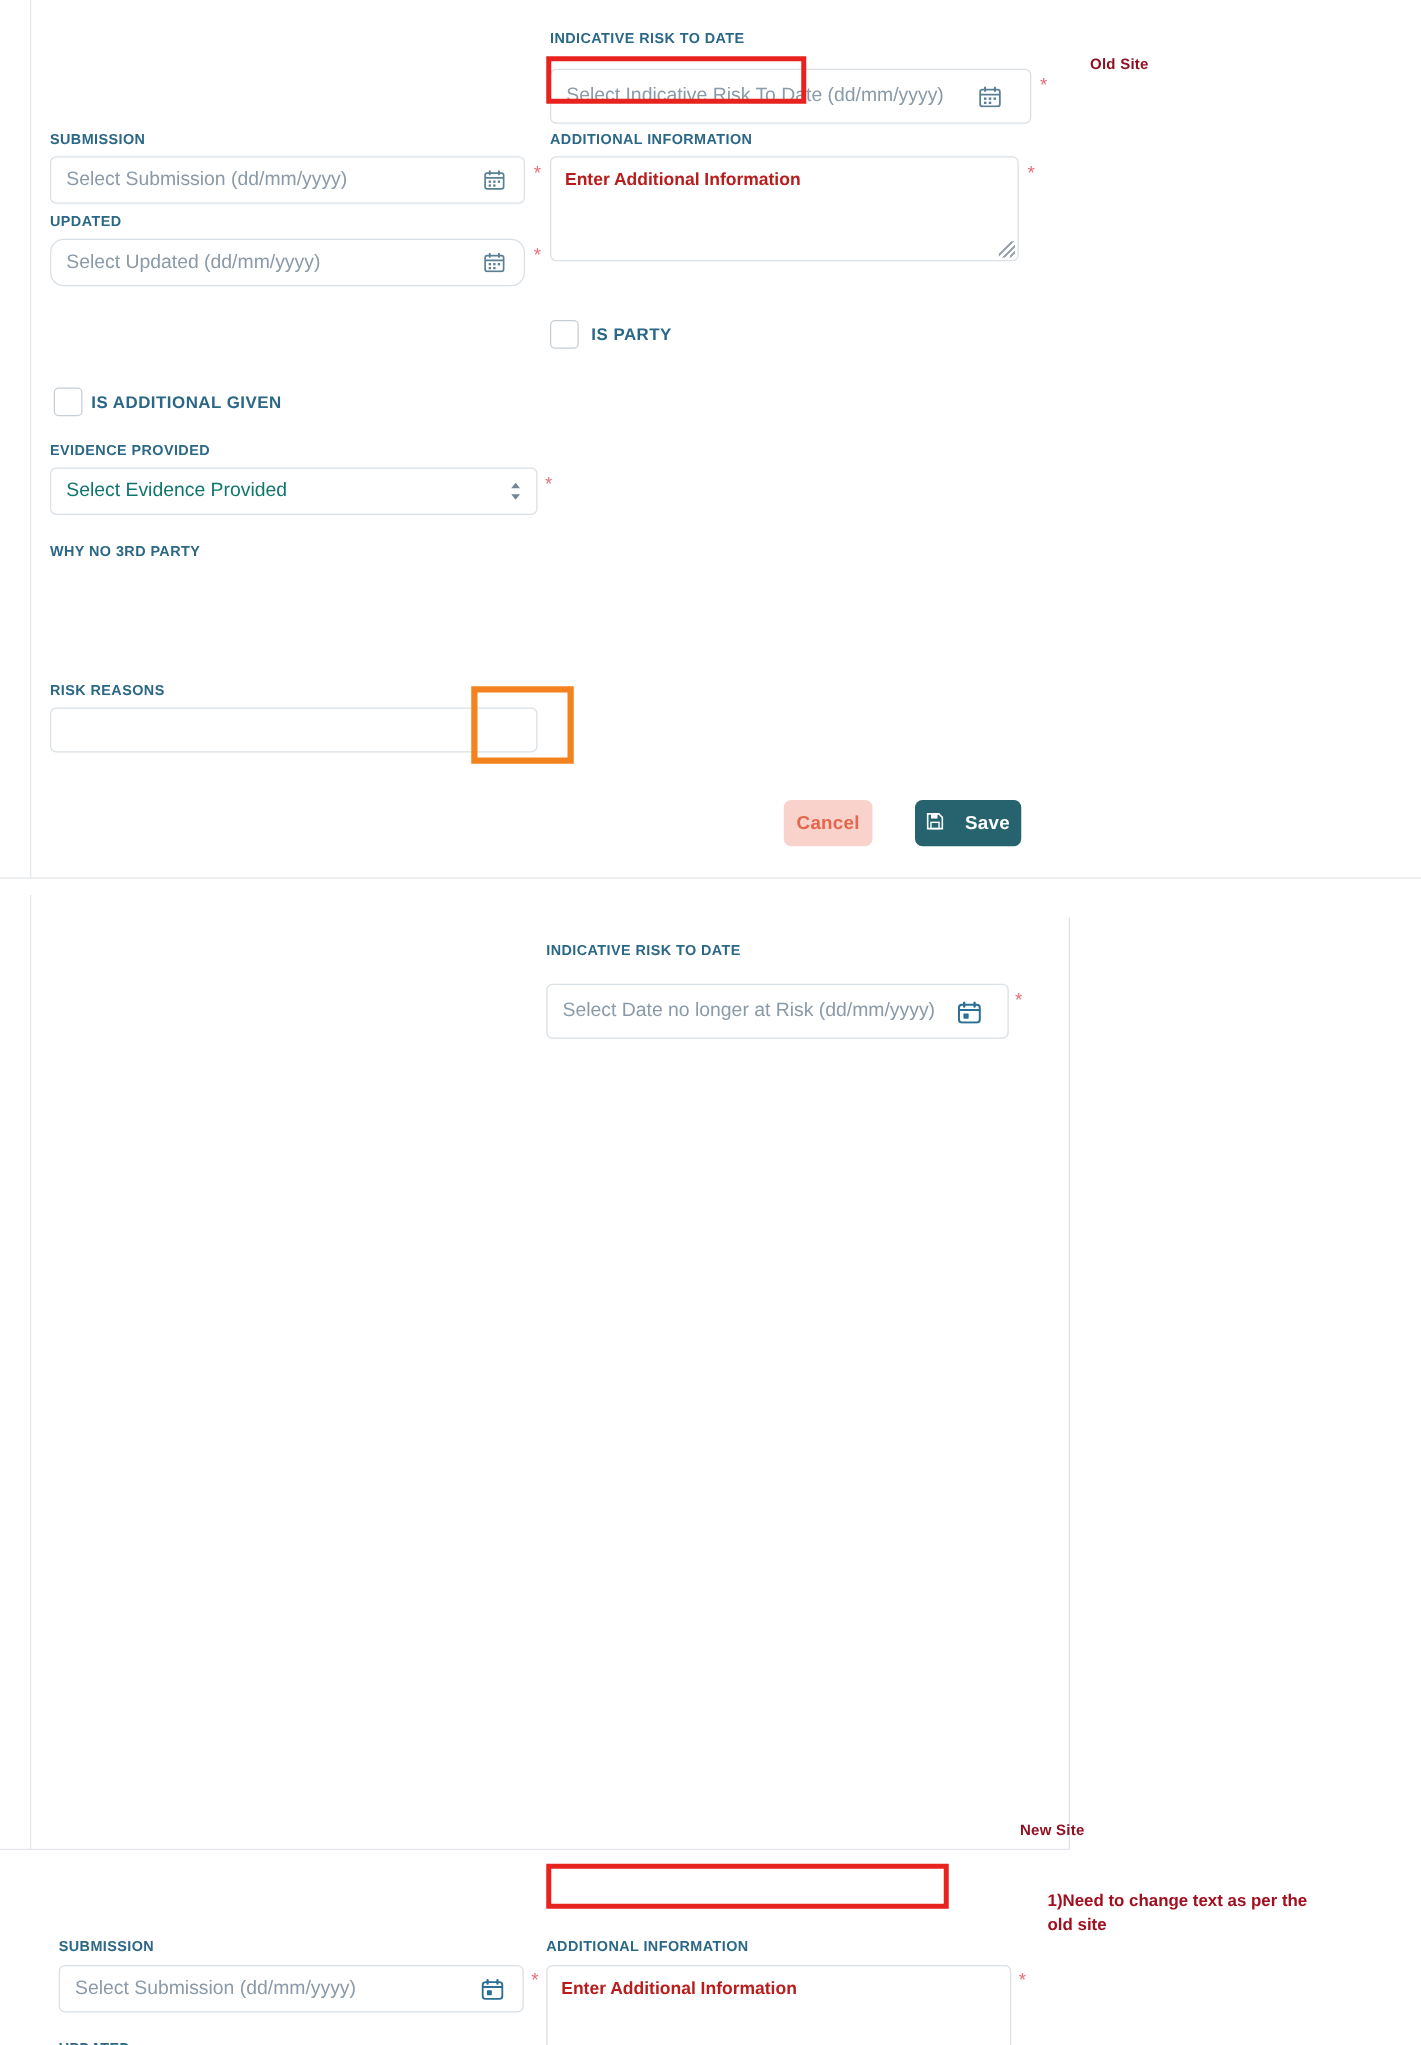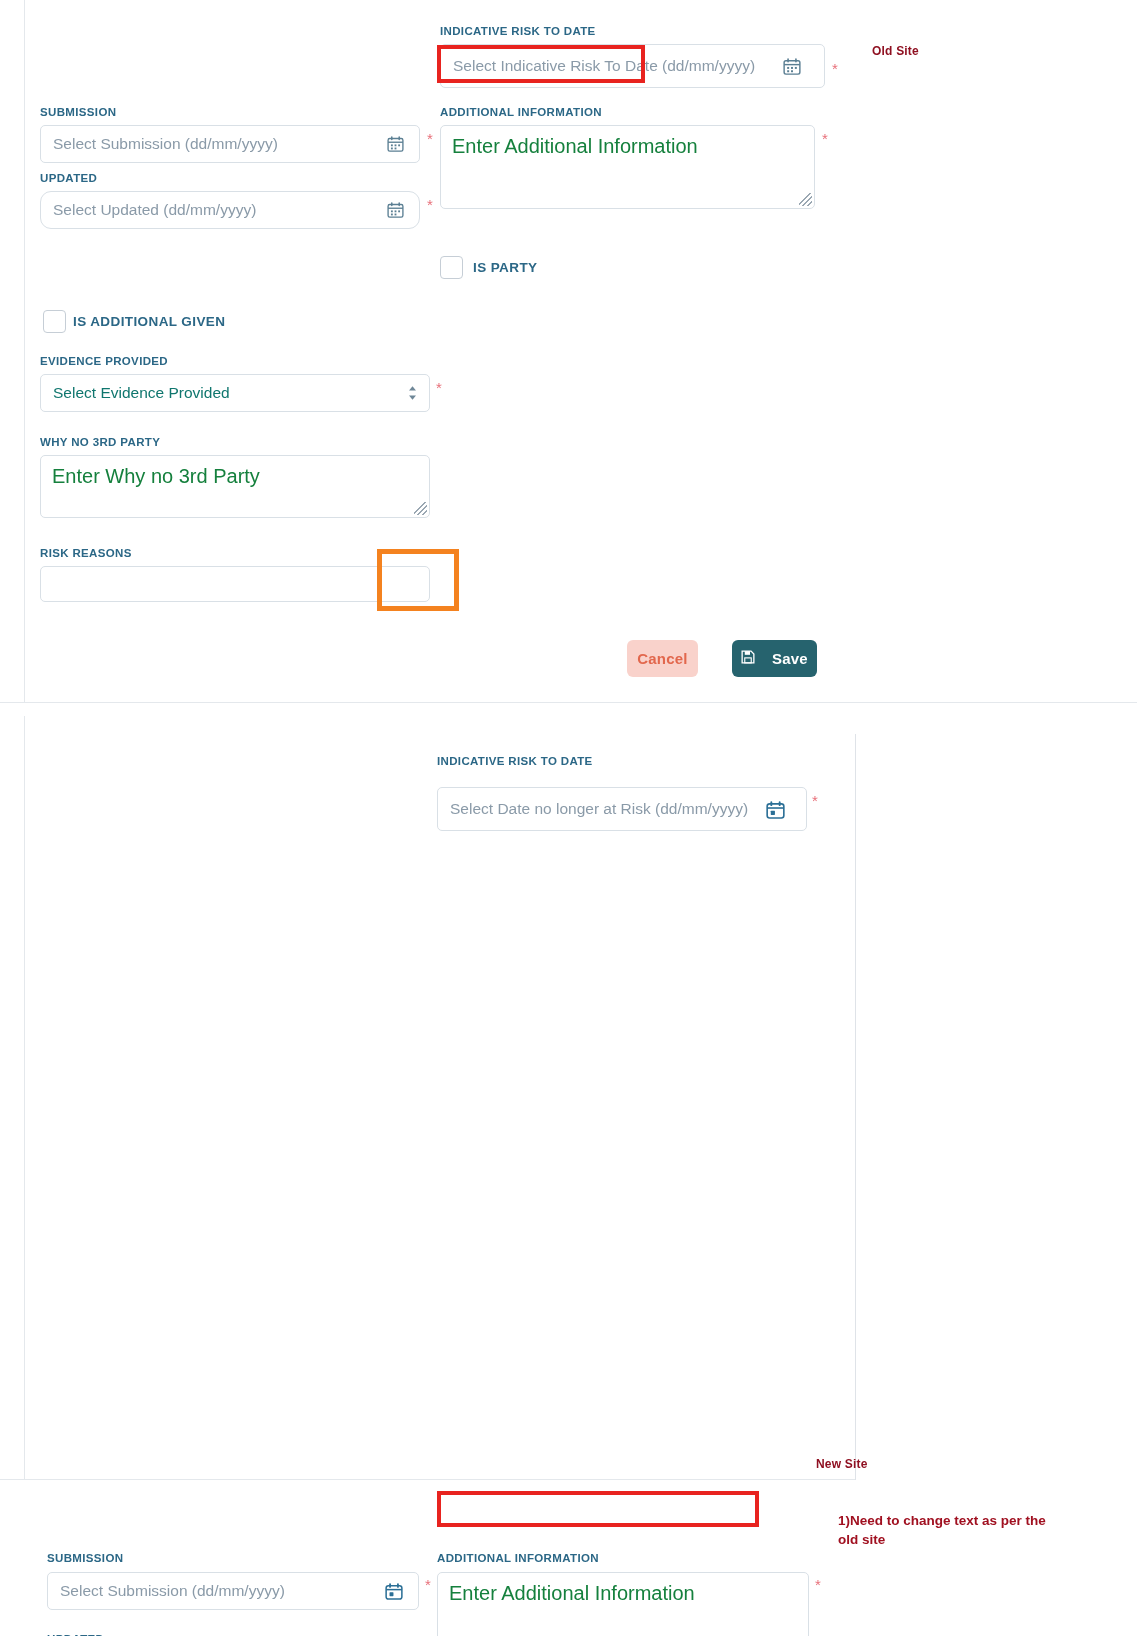--- a/index.html
+++ b/index.html
@@ -66,25 +66,26 @@
     white-space: nowrap;
     font-family: "Liberation Sans", sans-serif;
   }
   .ta {
     position: relative;
     border: 1px solid #d9e0e6;
     border-radius: 5px;
     background: #ffffff;
   }
   .ta .ph {
-    font-size: 20px;
-    color: #15803d;
+    font-size: 14px;
+    color: #b91c1c;
     padding: 9px 0 0 11px;
     white-space: nowrap;
     display: block;
+    font-weight: bold;
   }
   .grip {
     position: absolute;
     right: 2px; bottom: 2px;
     width: 13px; height: 13px;
     background:
       linear-gradient(135deg, transparent 0 40%, #9aa7b2 40% 48%, transparent 48% 60%, #9aa7b2 60% 68%, transparent 68% 80%, #9aa7b2 80% 88%, transparent 88%);
     pointer-events: none;
   }
   .star {
@@ -171,21 +172,21 @@
 
 <div class="page">
 
   <div class="panel panel-old">
 
     <div class="panel-left-rule" style="top:0; height:702px;"></div>
     <div class="panel-bottom-rule" style="left:0; top:702px; width:1137px;"></div>
 
     <div class="fld" style="left:440px; top:25px; width:385px;">
       <div class="lbl">INDICATIVE RISK TO DATE</div>
-      <div class="ctrl" style="margin-top:7px; height:44px; width:385px;">
+      <div class="ctrl" style="margin-top:18px; height:44px; width:385px;">
         <span class="ph">Select Indicative Risk To Date (dd/mm/yyyy)</span>
         <span class="cal" style="right:23px;">
           <svg viewBox="0 0 20 19" width="18" height="17">
             <rect x="1.2" y="3" width="17.6" height="15" rx="2" fill="none" stroke="#5b7f93" stroke-width="1.6"></rect>
             <path d="M1.2 7.4h17.6" stroke="#5b7f93" stroke-width="1.6"></path>
             <path d="M5.6 1.2v3M14.4 1.2v3" stroke="#5b7f93" stroke-width="1.8" stroke-linecap="round"></path>
             <rect x="4.6" y="10" width="2.2" height="2.2" fill="#5b7f93"></rect>
             <rect x="8.9" y="10" width="2.2" height="2.2" fill="#5b7f93"></rect>
             <rect x="13.2" y="10" width="2.2" height="2.2" fill="#5b7f93"></rect>
             <rect x="4.6" y="13.7" width="2.2" height="2.2" fill="#5b7f93"></rect>
@@ -265,24 +266,20 @@
             <path d="M4.5 2.2 L8 6.6 L1 6.6 Z" fill="#6f8798"></path>
             <path d="M4.5 15.8 L8 11.4 L1 11.4 Z" fill="#6f8798"></path>
           </svg>
         </span>
       </div>
       <span class="star" style="left:396px; top:25px;">*</span>
     </div>
 
     <div class="fld" style="left:40px; top:436px; width:390px;">
       <div class="lbl">WHY NO 3RD PARTY</div>
-      <div class="ta" style="margin-top:7px; height:63px; width:390px;">
-        <span class="ph">Enter Why no 3rd Party</span>
-        <span class="grip"></span>
-      </div>
     </div>
 
     <div class="fld" style="left:40px; top:547px; width:390px;">
       <div class="lbl">RISK REASONS</div>
       <div class="ctrl" style="margin-top:7px; height:36px; width:390px;">
         <span class="ph"></span>
       </div>
     </div>
     <div class="hl-orange" style="left:377px; top:549px; width:82px; height:62px;"></div>
 

